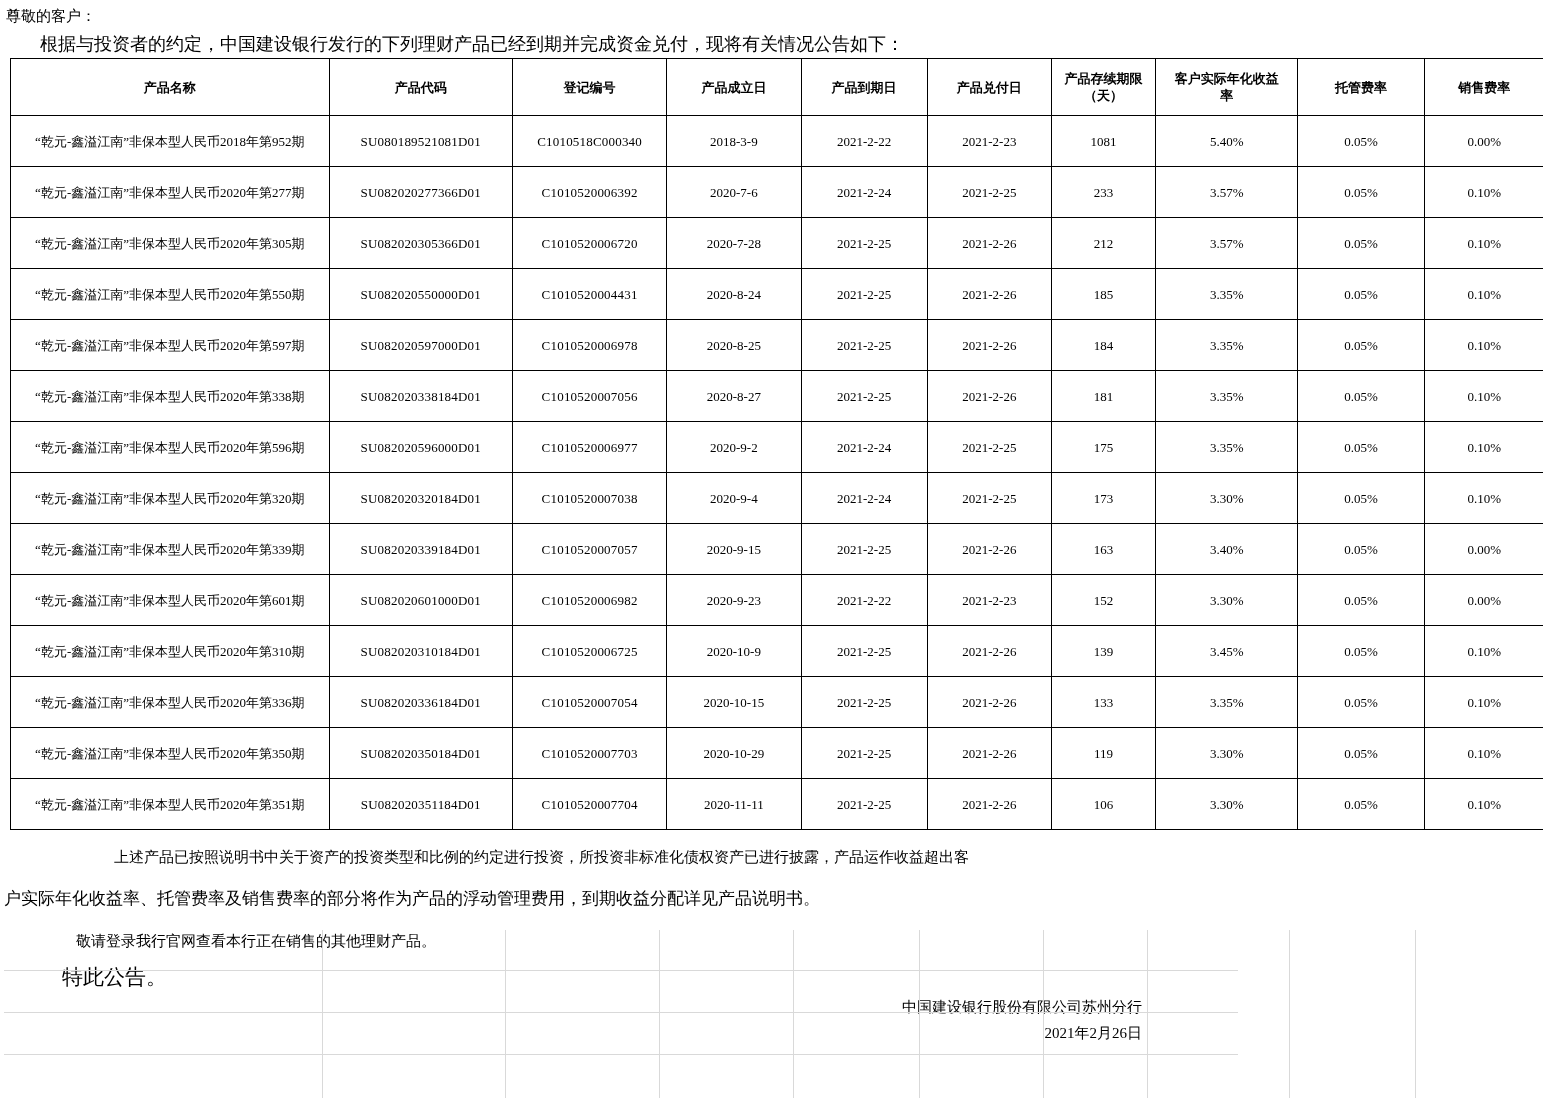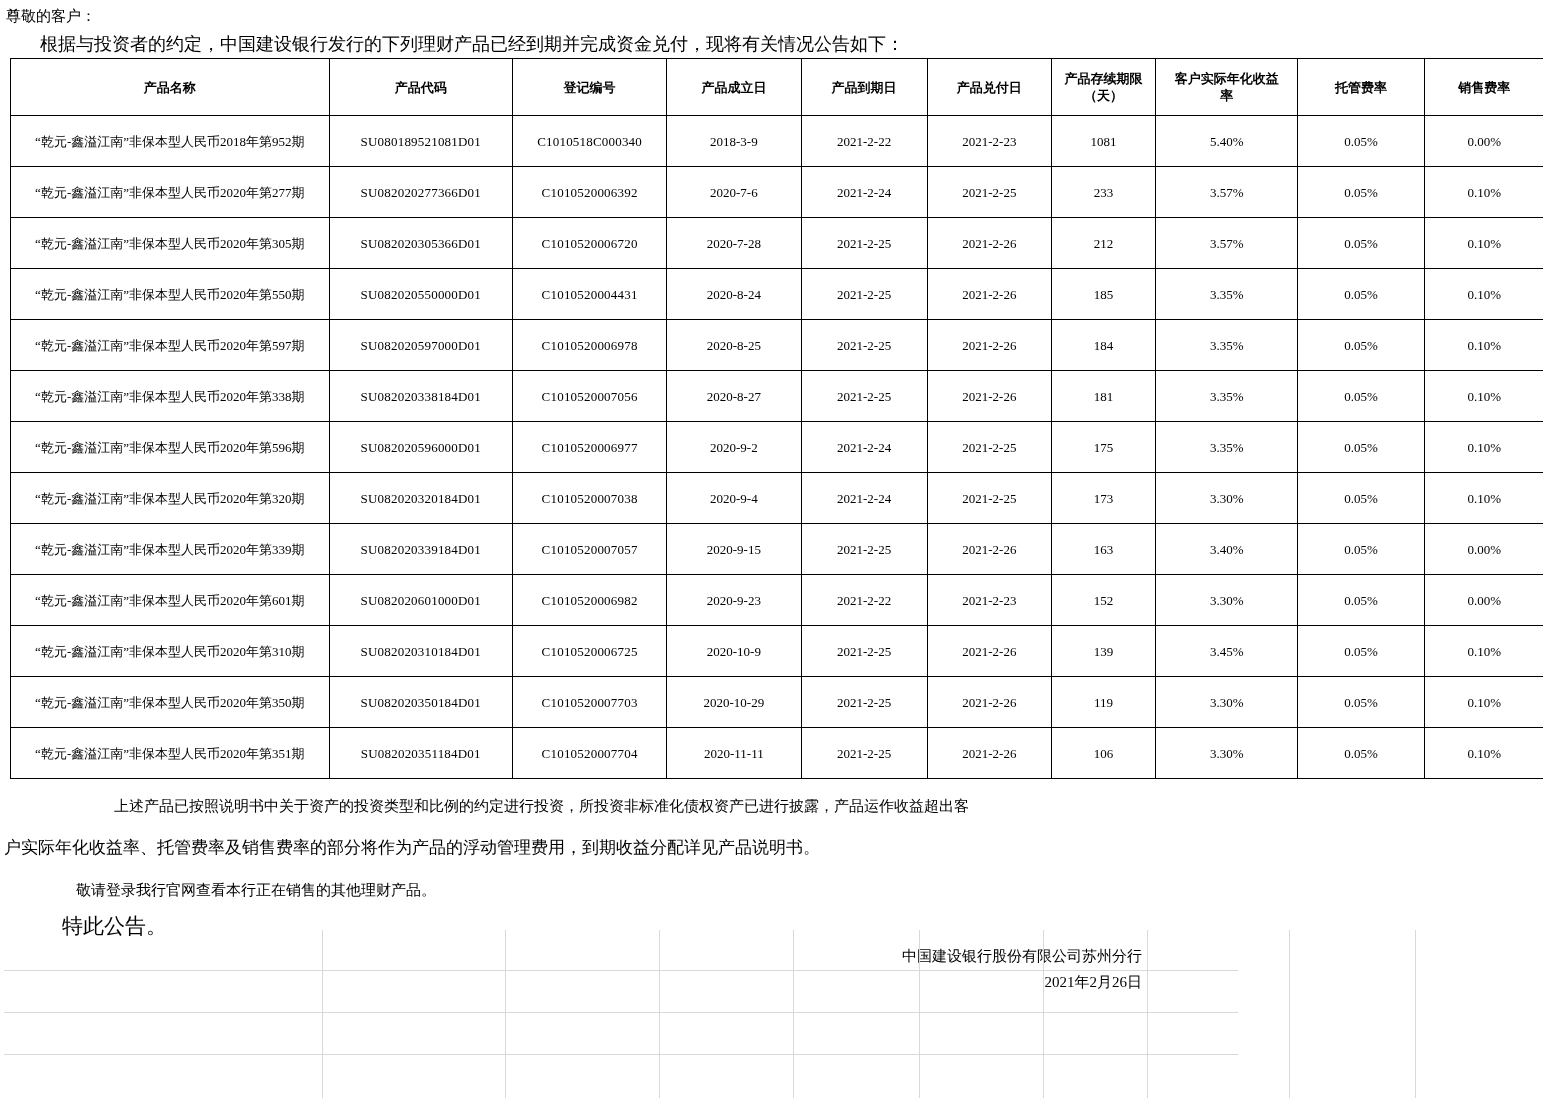--- a/index.html
+++ b/index.html
@@ -296,20 +296,32 @@
         <td class="regno">C1010520006725</td>
         <td>2020-10-9</td>
         <td>2021-2-25</td>
         <td>2021-2-26</td>
         <td>139</td>
         <td>3.45%</td>
         <td>0.05%</td>
         <td>0.10%</td>
       </tr>
       <tr>
+        <td class="name">“乾元-鑫溢江南”非保本型人民币2020年第336期</td>
+        <td class="code">SU082020336184D01</td>
+        <td class="regno">C1010520007054</td>
+        <td>2020-10-15</td>
+        <td>2021-2-25</td>
+        <td>2021-2-26</td>
+        <td>133</td>
+        <td>3.35%</td>
+        <td>0.05%</td>
+        <td>0.10%</td>
+      </tr>
+      <tr>
         <td class="name">“乾元-鑫溢江南”非保本型人民币2020年第350期</td>
         <td class="code">SU082020350184D01</td>
         <td class="regno">C1010520007703</td>
         <td>2020-10-29</td>
         <td>2021-2-25</td>
         <td>2021-2-26</td>
         <td>119</td>
         <td>3.30%</td>
         <td>0.05%</td>
         <td>0.10%</td>

